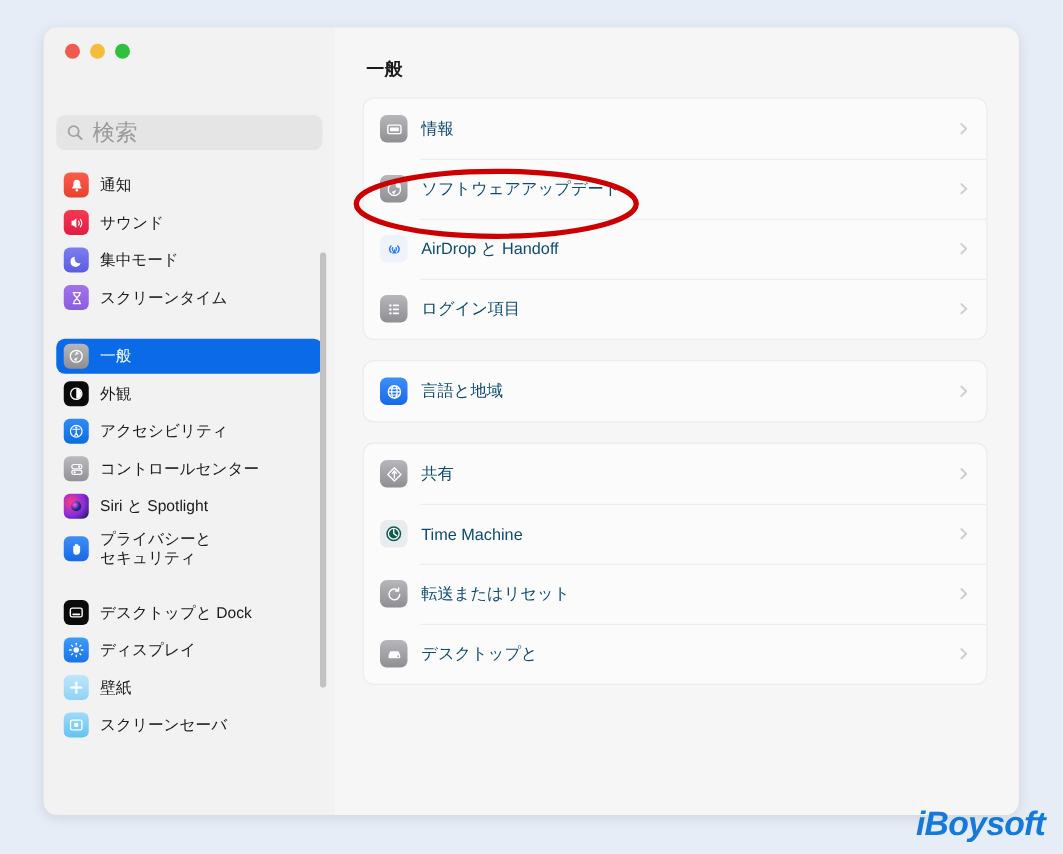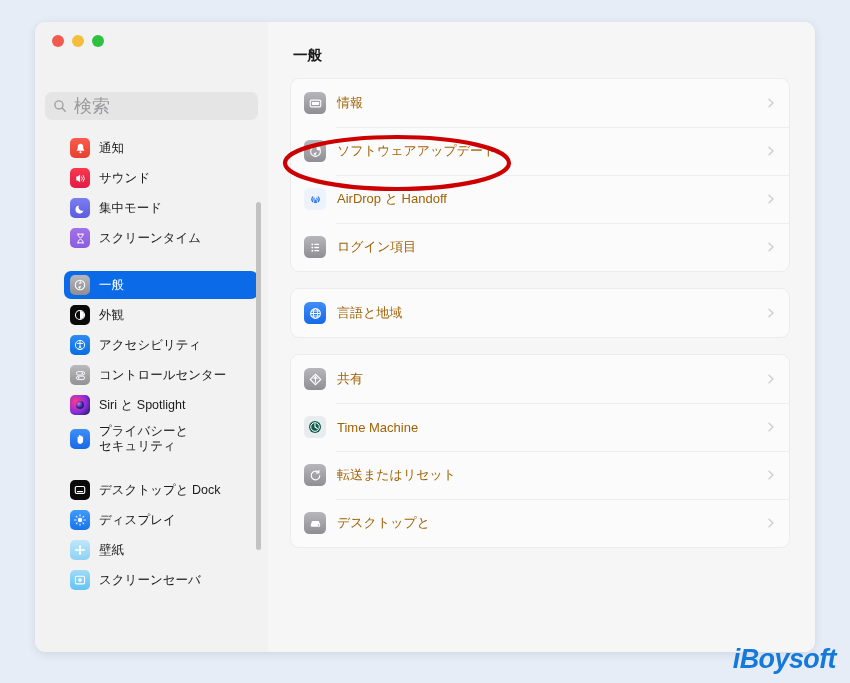--- a/index.html
+++ b/index.html
@@ -61,21 +61,20 @@
     border: 0; outline: 0; background: transparent;
     font-family: inherit; font-size: 18px; color: #333;
     width: 100%; padding: 0;
   }
   .search-input::placeholder { color: #9a9a9d; }
 
   .sidebar-scroll {
     position: absolute;
     left: 0; top: 112px; right: 0; bottom: 0;
     overflow: hidden;
-    margin-left: 19px;
   }
 
   .side-group { padding: 0 0 0 0; }
   .side-gap { height: 17px; }
 
   .side-item {
     display: flex;
     align-items: center;
     height: 28px;
     margin: 0 10px 2px 10px;
@@ -161,21 +160,21 @@
   .row-ico {
     width: 22px; height: 22px;
     flex: 0 0 22px;
     border-radius: 5.5px;
     margin-right: 11px;
     display: flex; align-items: center; justify-content: center;
     overflow: hidden;
   }
   .row-label {
     font-size: 13px;
-    color: #a16207;
+    color: #0c4a6e;
     flex: 1 1 auto;
   }
   .chevron {
     width: 12px; height: 12px;
     flex: 0 0 12px;
     opacity: .35;
   }
 
   
   #annotation {

